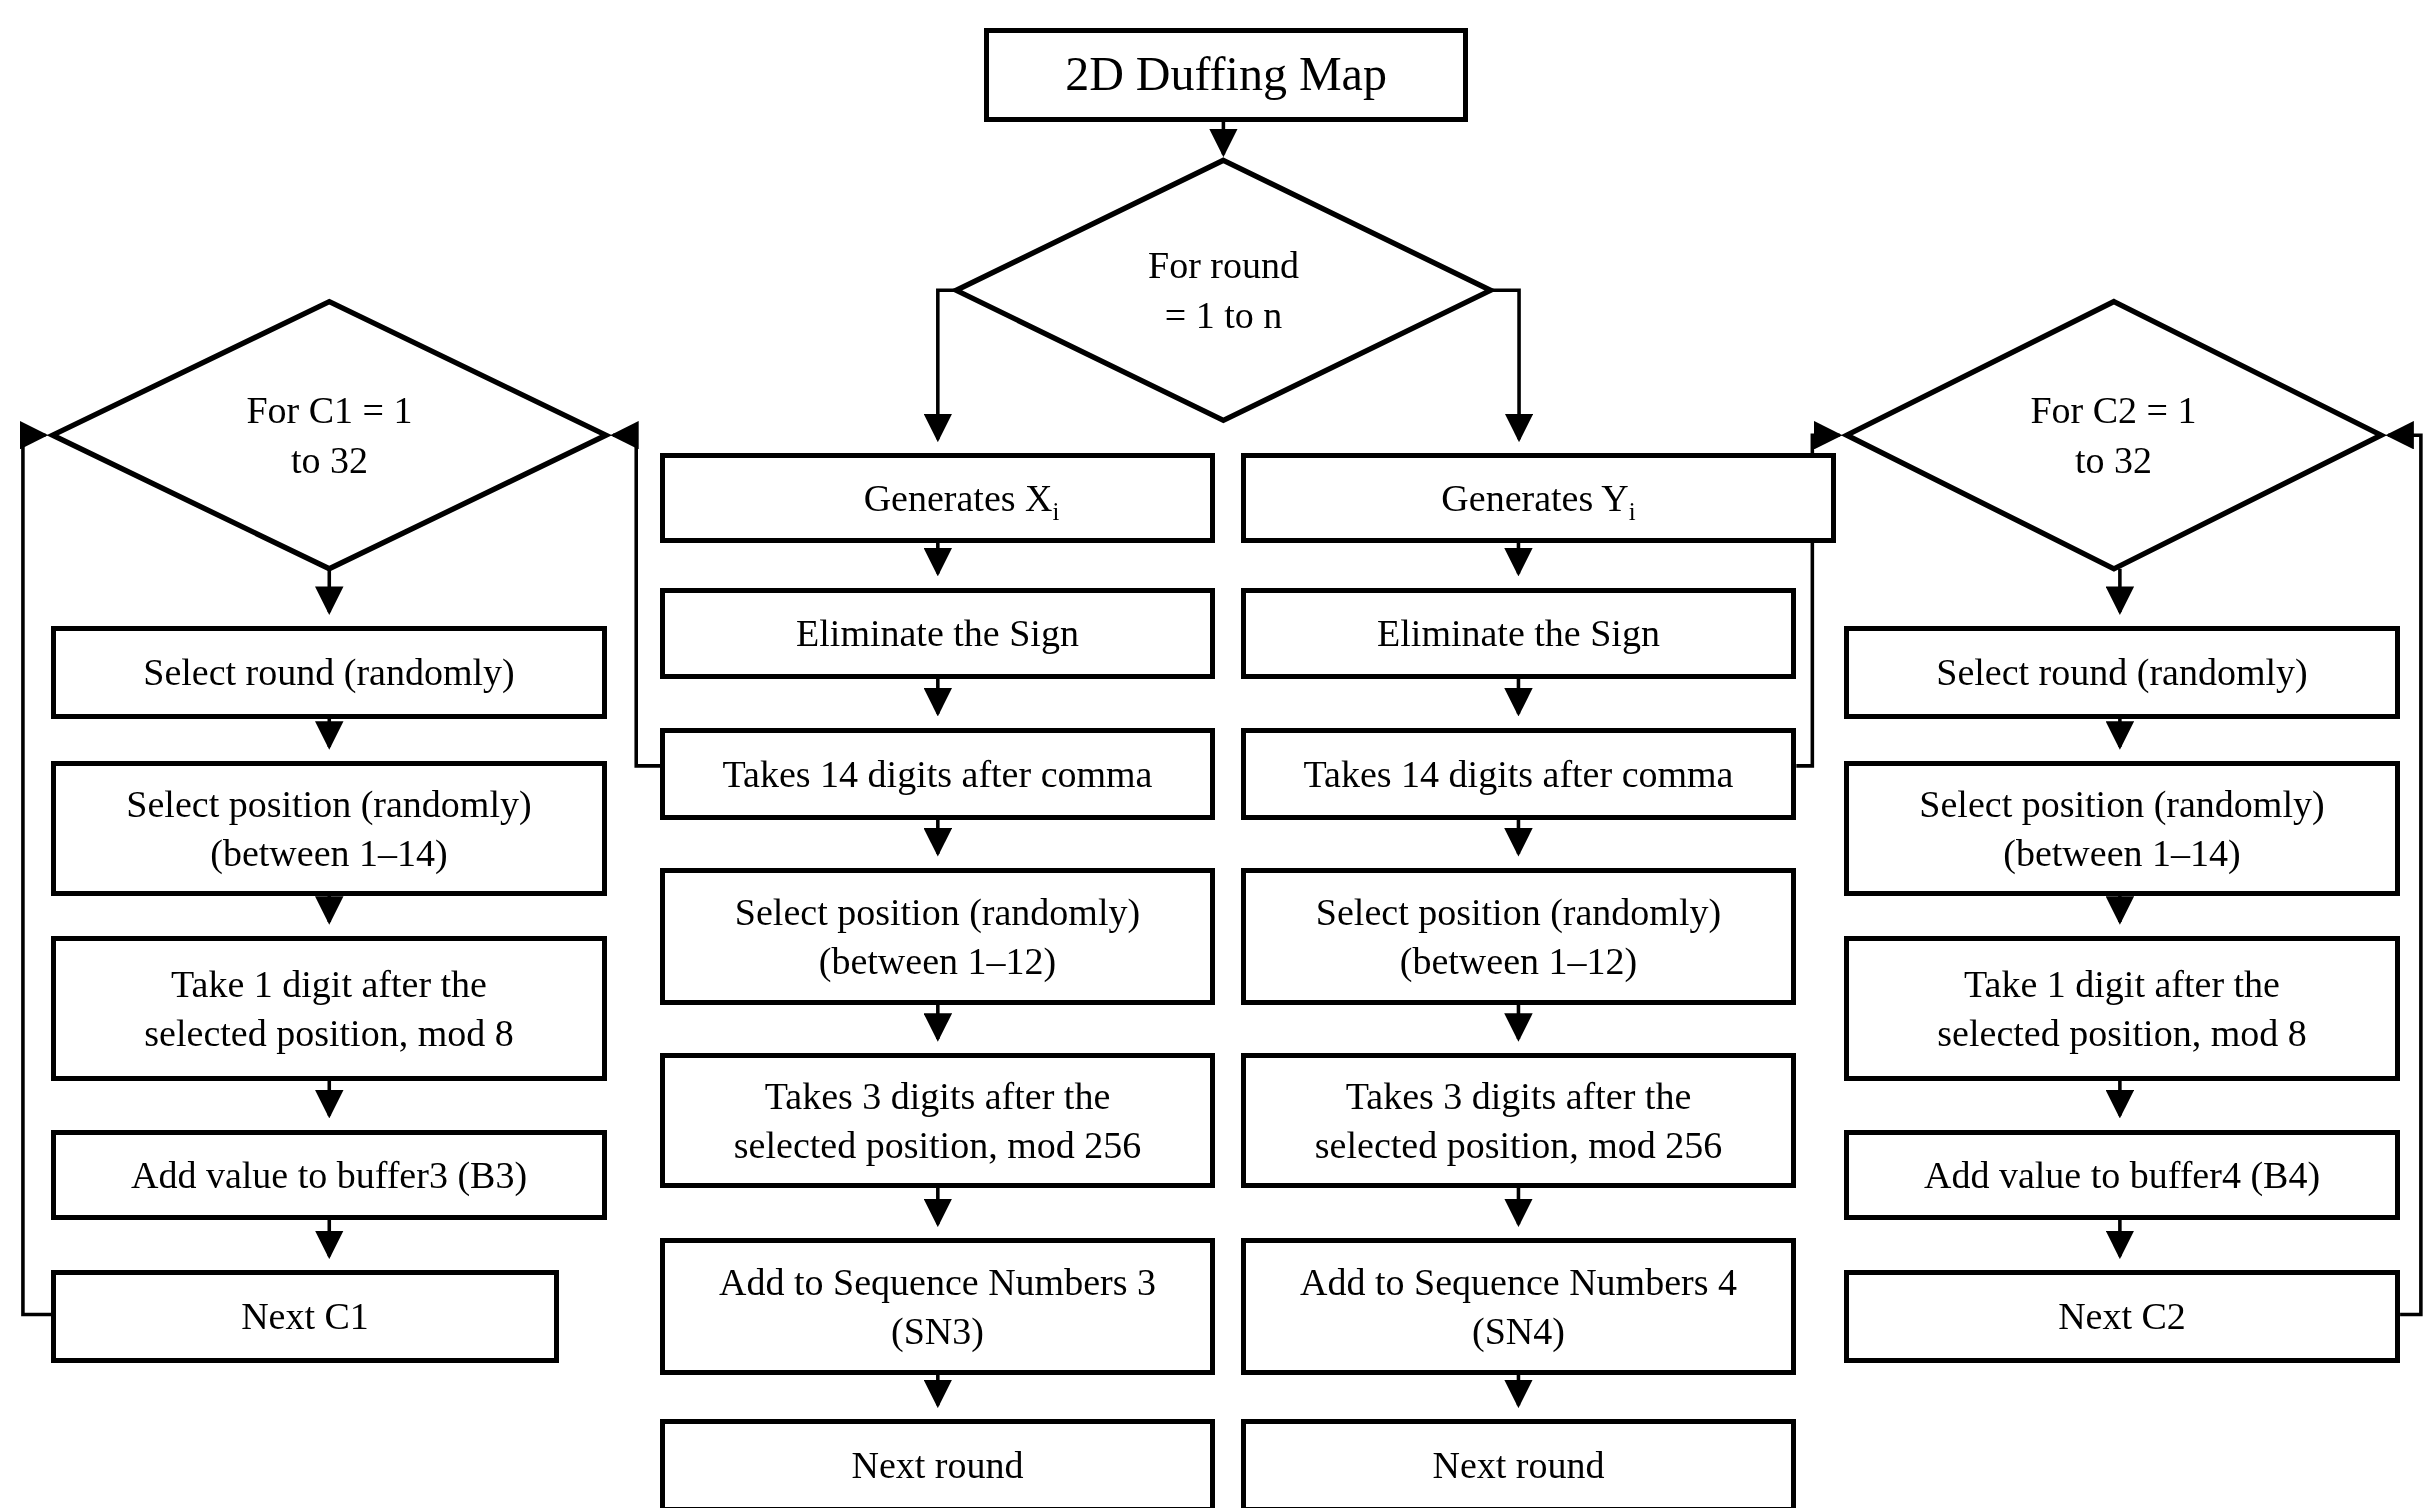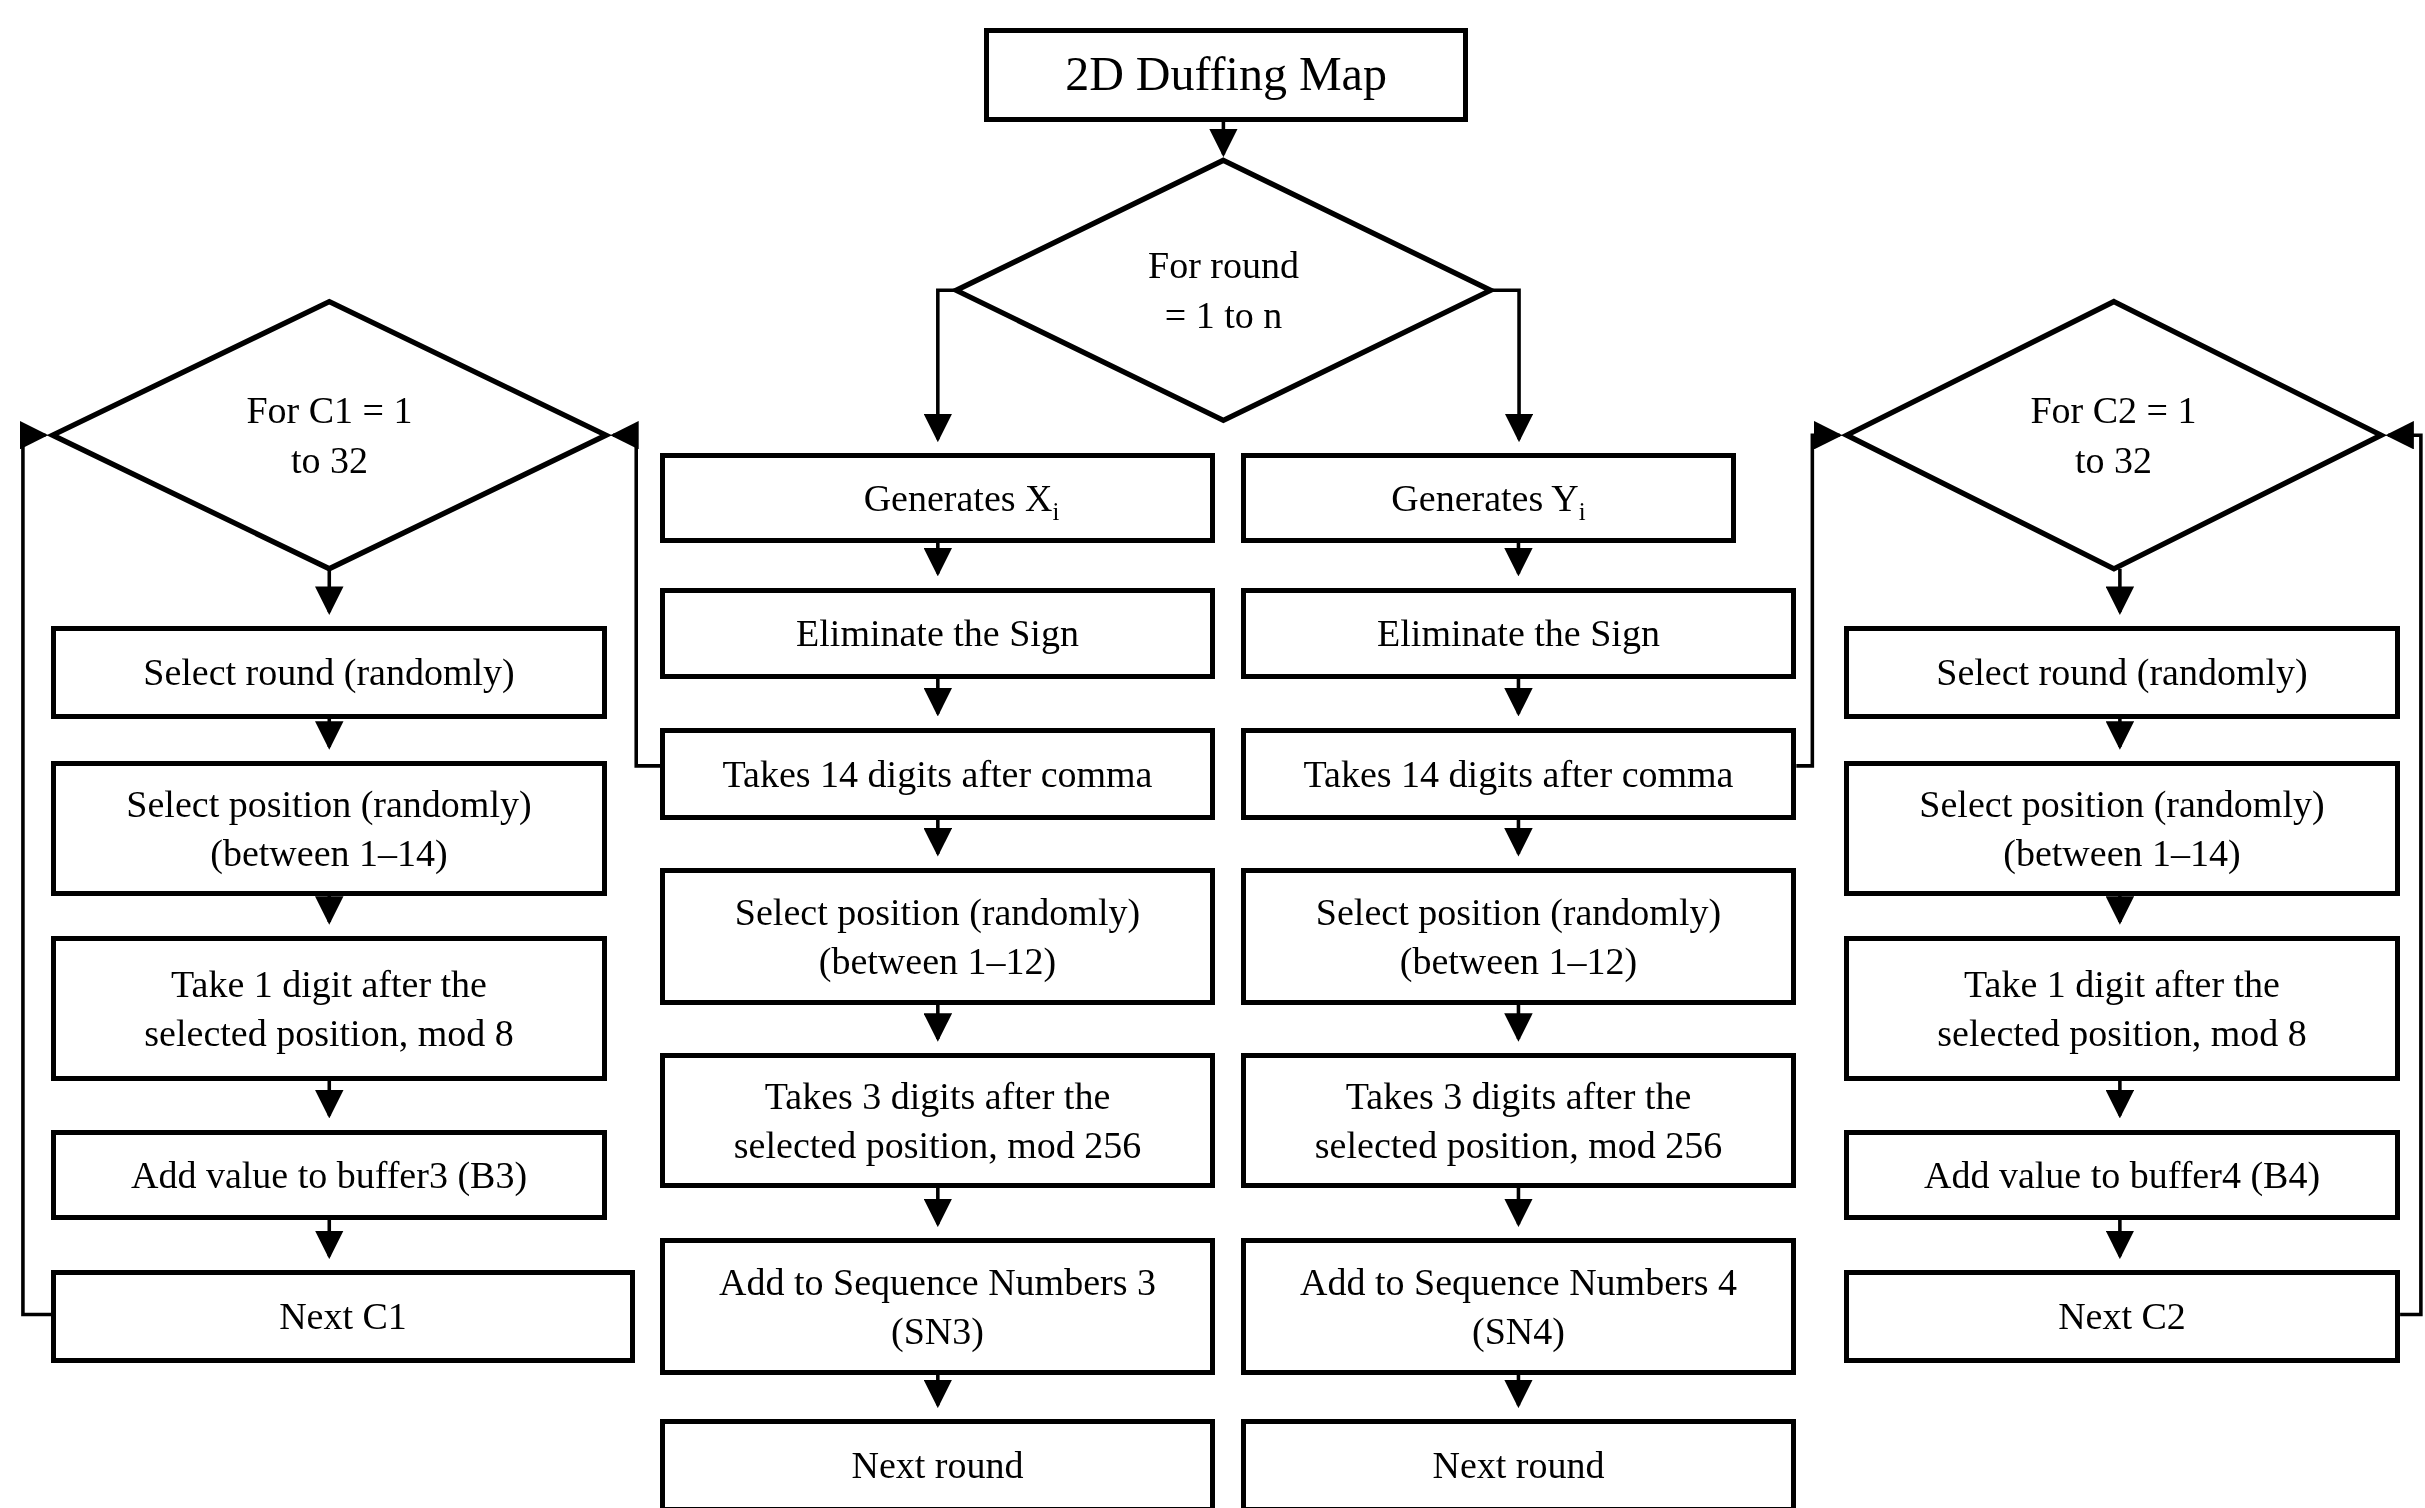--- a/index.html
+++ b/index.html
@@ -115,36 +115,36 @@
 to 32</div>
   <div class="dlabel" style="left:1965px; top:364px; width:297px; height:143px;">For C2 = 1
 to 32</div>
 
   <div class="fc-box" style="left:51px; top:618px; width:556px; height:93px;">Select round (randomly)</div>
   <div class="fc-box" style="left:51px; top:753px; width:556px; height:135px;">Select position (randomly)
 (between 1–14)</div>
   <div class="fc-box" style="left:51px; top:928px; width:556px; height:145px;">Take 1 digit after the
 selected position, mod 8</div>
   <div class="fc-box" style="left:51px; top:1122px; width:556px; height:90px;">Add value to buffer3 (B3)</div>
-  <div class="fc-box" style="left:51px; top:1262px; width:584px; height:93px;">Next C1</div>
+  <div class="fc-box" style="left:51px; top:1262px; width:508px; height:93px;">Next C1</div>
 
   <div class="fc-box" style="left:660px; top:445px; width:555px; height:90px;padding-left:48px;">
     <span><span>Generates X</span><sub>i</sub></span>
   </div>
   <div class="fc-box" style="left:660px; top:580px; width:555px; height:91px;">Eliminate the Sign</div>
   <div class="fc-box" style="left:660px; top:720px; width:555px; height:92px;">Takes 14 digits after comma</div>
   <div class="fc-box" style="left:660px; top:860px; width:555px; height:137px;">Select position (randomly)
 (between 1–12)</div>
   <div class="fc-box" style="left:660px; top:1045px; width:555px; height:135px;">Takes 3 digits after the
 selected position, mod 256</div>
   <div class="fc-box" style="left:660px; top:1230px; width:555px; height:137px;">Add to Sequence Numbers 3
 (SN3)</div>
   <div class="fc-box" style="left:660px; top:1411px; width:555px; height:93px;">Next round</div>
 
-  <div class="fc-box" style="left:1241px; top:445px; width:495px; height:90px;">
+  <div class="fc-box" style="left:1241px; top:445px; width:595px; height:90px;">
     <span><span>Generates Y</span><sub>i</sub></span>
   </div>
   <div class="fc-box" style="left:1241px; top:580px; width:555px; height:91px;">Eliminate the Sign</div>
   <div class="fc-box" style="left:1241px; top:720px; width:555px; height:92px;">Takes 14 digits after comma</div>
   <div class="fc-box" style="left:1241px; top:860px; width:555px; height:137px;">Select position (randomly)
 (between 1–12)</div>
   <div class="fc-box" style="left:1241px; top:1045px; width:555px; height:135px;">Takes 3 digits after the
 selected position, mod 256</div>
   <div class="fc-box" style="left:1241px; top:1230px; width:555px; height:137px;">Add to Sequence Numbers 4
 (SN4)</div>

